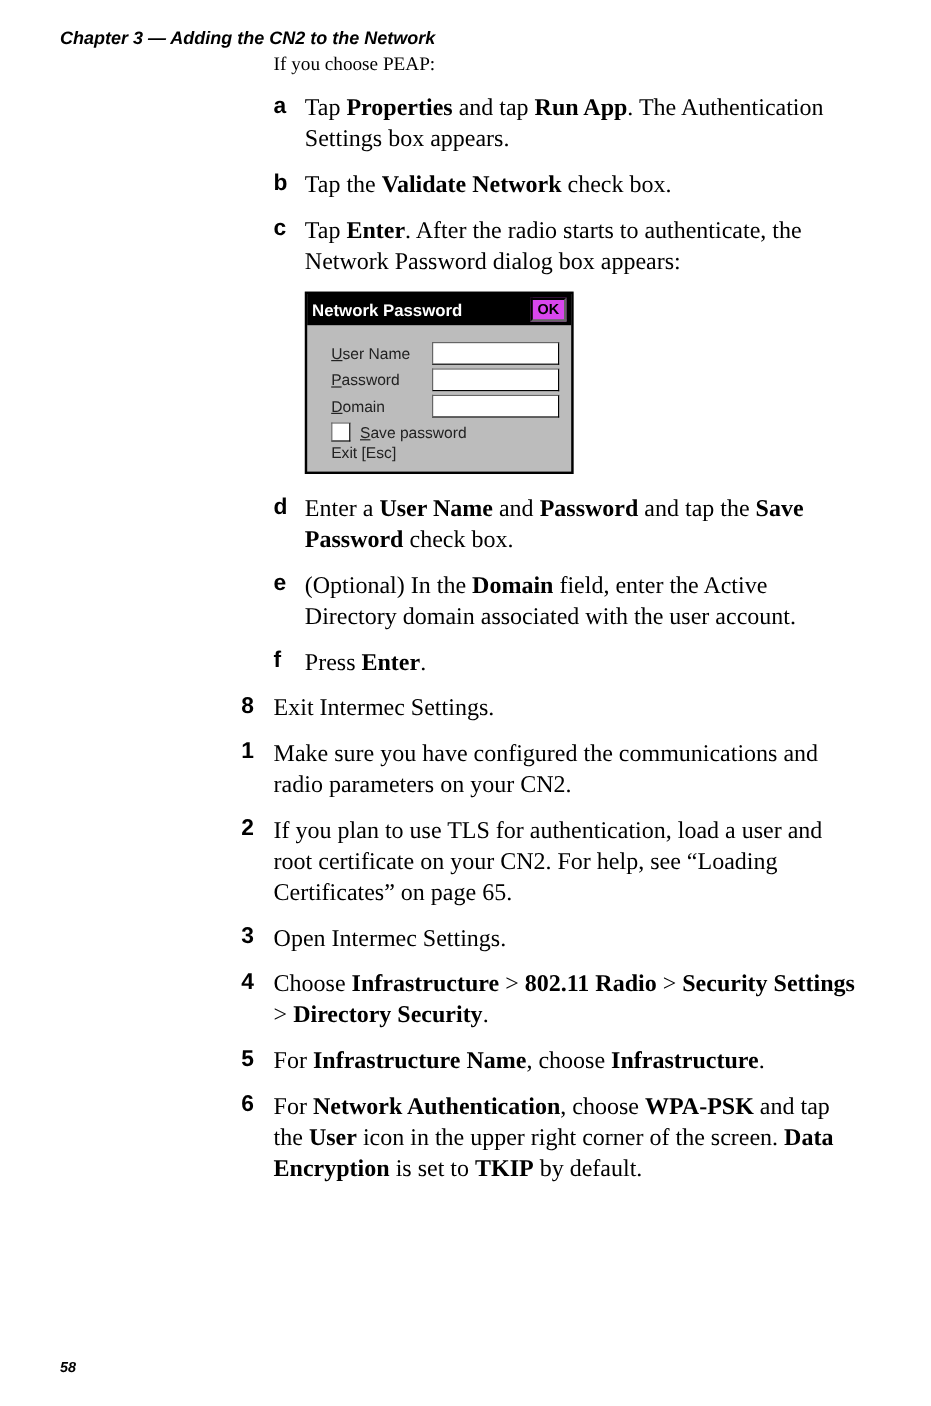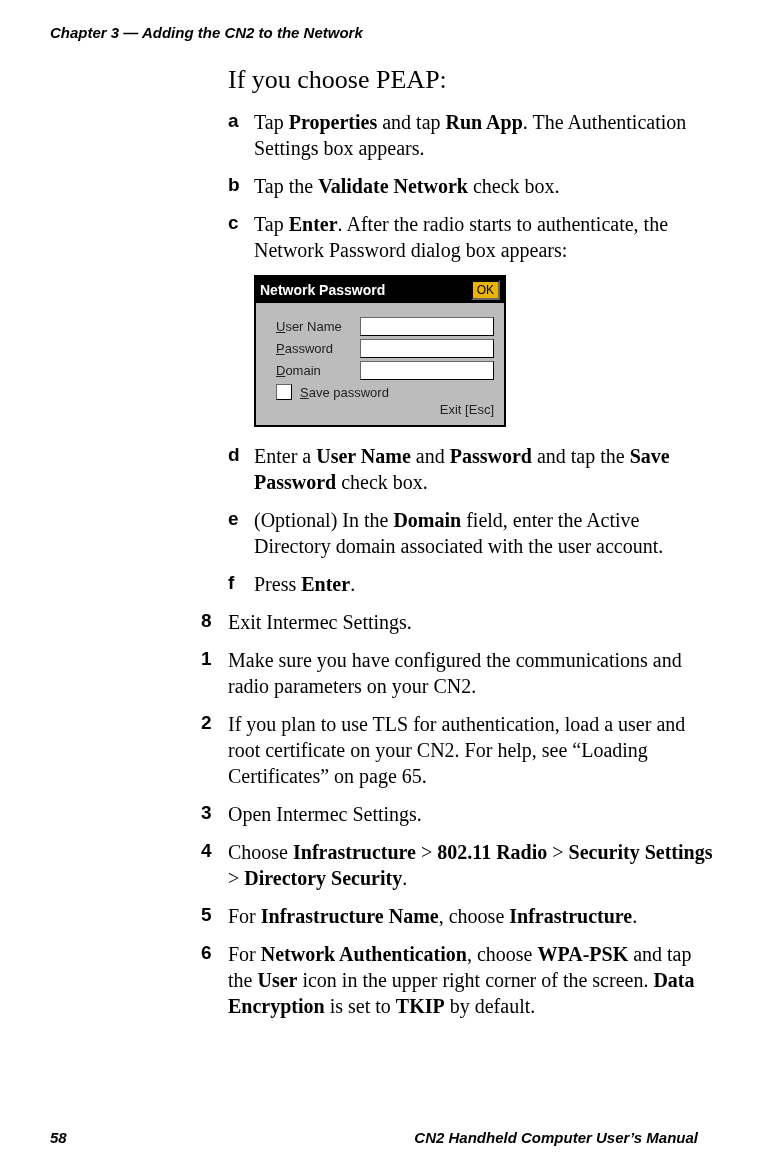--- a/index.html
+++ b/index.html
@@ -1,42 +1,42 @@
 <!DOCTYPE html>
 <html><head>
 <meta charset="utf-8">
 <style>
   * { box-sizing: border-box; margin: 0; padding: 0; }
   html, body { width: 776px; height: 1172px; background: #fff; font-family: Georgia, 'Times New Roman', serif; color: #000; }
   body { position: relative; }
   .page { position: relative; width: 776px; height: 1172px; padding: 24px 62px 24px 50px; }
-  .chapter-header { font-family: Arial, Helvetica, sans-serif; font-weight: bold; font-style: italic; font-size: 15px; margin-bottom: 24px; }
+  .chapter-header { font-family: Arial, Helvetica, sans-serif; font-weight: bold; font-style: italic; font-size: 15px; margin-bottom: 4px; }
   .content { margin-left: 178px; }
-  .intro { font-size: 26px; margin-bottom: 14px; }
+  .intro { font-size: 16px; margin-bottom: 14px; }
   .bold { font-weight: bold; text-align: center; }
   .lettered-list { list-style: none; padding: 0; }
   .lettered-list > li { display: flex; margin-bottom: 12px; }
   .lettered-list > li .marker { font-family: Arial, Helvetica, sans-serif; font-weight: bold; font-size: 19px; width: 26px; flex: 0 0 26px; line-height: 1.3; }
   .lettered-list > li .litext { font-size: 20px; line-height: 1.3; flex: 1; }
   .numbered-list { list-style: none; padding: 0; margin-left: -27px; }
   .numbered-list > li { display: flex; margin-bottom: 12px; }
   .numbered-list > li .marker { font-family: Arial, Helvetica, sans-serif; font-weight: bold; font-size: 19px; width: 27px; flex: 0 0 27px; text-align: left; line-height: 1.3; }
   .numbered-list > li .litext { font-size: 20px; line-height: 1.3; flex: 1; }
   .section-title { font-family: Arial, Helvetica, sans-serif; font-weight: bold; font-size: 19px; margin-top: 22px; margin-bottom: 14px; }
-  .dialog { border: 2px solid #000; width: 252px; background: #bcbcbc; margin: 10px 0 16px 26px; }
+  .dialog { border: 2px solid #000; width: 224px; background: #bcbcbc; margin: 10px 0 16px 26px; }
   .dialog-titlebar { background: #000; color: #fff; font-family: Tahoma, Verdana, sans-serif; font-weight: bold; font-size: 14px; padding: 3px 4px; display: flex; justify-content: space-between; align-items: center; }
-  .ok-btn { background: #eab308; color: #000; border: 2px solid #000; border-right-color: #666; border-bottom-color: #666; font-family: Tahoma, sans-serif; font-weight: normal; font-size: 12px; padding: 0 4px; line-height: 16px; }
+  .ok-btn { background: #d946ef; color: #000; border: 2px solid #000; border-right-color: #666; border-bottom-color: #666; font-family: Tahoma, sans-serif; font-weight: bold; font-size: 12px; padding: 0 4px; line-height: 16px; }
   .dialog-body { padding: 14px 10px 8px 20px; font-family: Tahoma, Verdana, sans-serif; font-size: 13px; color: #222; }
   .dlg-row { display: flex; align-items: center; margin-bottom: 3px; }
   .dlg-label { width: 84px; }
   .dlg-input { flex: 1; background: #fff; border: 1px solid #000; height: 19px; border-top-color: #666; border-left-color: #666; }
   .dlg-check-row { display: flex; align-items: center; margin-top: 4px; }
   .dlg-checkbox { width: 16px; height: 16px; border: 1px solid #000; background: #fff; margin-right: 8px; border-top-color: #666; border-left-color: #666; }
-  .dlg-exit { text-align: right; margin-top: 2px; font-size: 13px; }
-  .page-footer { position: absolute; bottom: 26px; left: 50px; right: 78px; display: flex; justify-content: space-between; font-family: Arial, Helvetica, sans-serif; font-weight: bold; font-style: italic; font-size: 15px; }
+  .dlg-exit { text-align: left; margin-top: 2px; font-size: 13px; }
+  .page-footer { position: absolute; bottom: 26px; left: 50px; right: 62px; display: flex; justify-content: space-between; font-family: Arial, Helvetica, sans-serif; font-weight: bold; font-style: italic; font-size: 12px; }
   u.accesskey { text-decoration: underline; }
 </style>
 </head>
 <body>
 
 <div class="page">
 
   <div class="chapter-header">Chapter 3 — Adding the CN2 to the Network</div>
 
   <div class="content">
@@ -131,16 +131,15 @@
       <li>
         <span class="marker">6</span>
         <span class="litext">For <span class="bold">Network Authentication</span>, choose <span class="bold">WPA-PSK</span> and tap the <span class="bold">User</span> icon in the upper right corner of the screen. <span class="bold">Data Encryption</span> is set to <span class="bold">TKIP</span> by default.</span>
       </li>
     </ul>
 
   </div>
 
   <div class="page-footer">
     <span>58</span>
-    <span>CN2 Handheld Computer User’s Manual</span>
   </div>
 
 </div>
 
 </body></html>

